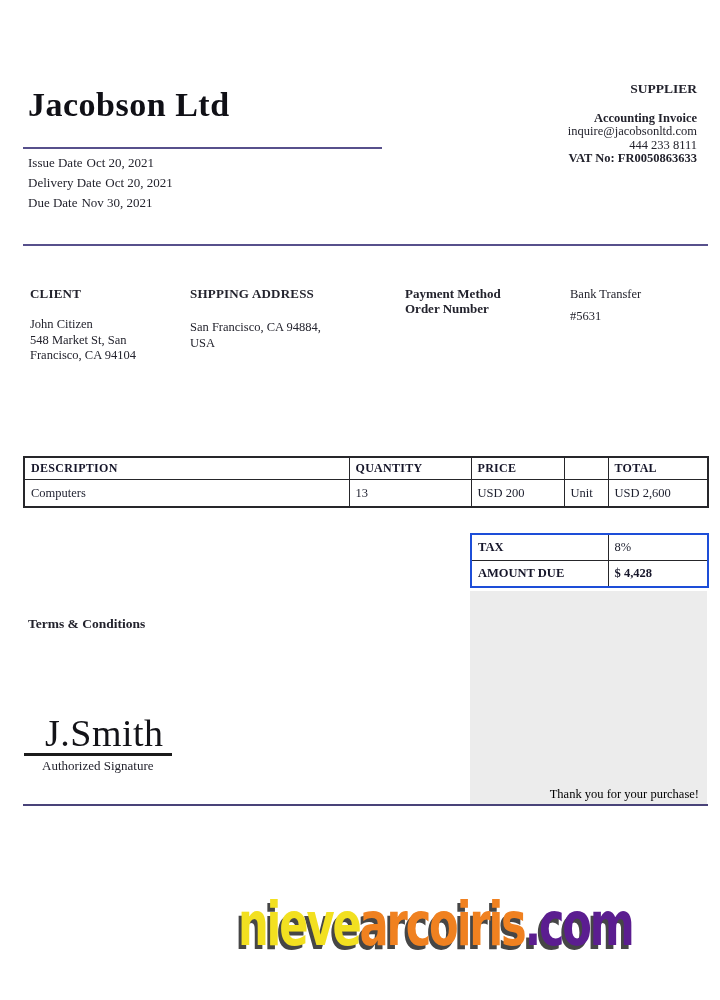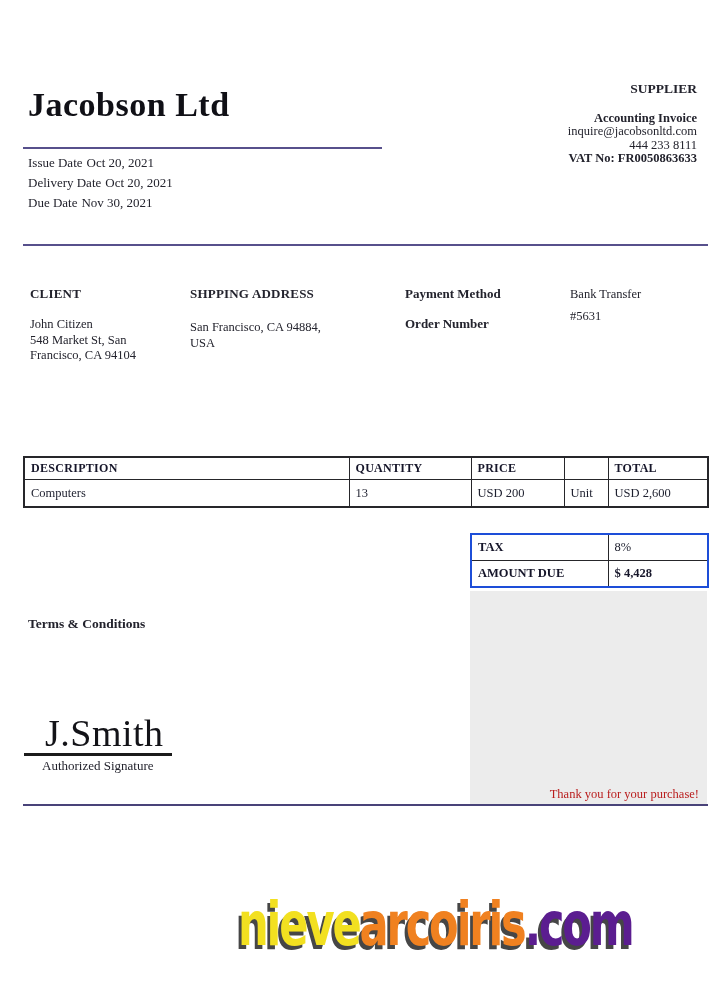--- a/index.html
+++ b/index.html
@@ -21,33 +21,33 @@
   .divider { position:absolute; left:23px; top:244px; width:685px; height:2px; background:#57508c; }
   
   .col-heading { position:absolute; top:286px; font-weight:bold; font-size:13px; letter-spacing:.2px; }
   .client-heading { left:30px; }
   .shipping-heading { left:190px; }
   .client-lines { position:absolute; left:30px; top:317px; font-size:12.5px; line-height:15.5px; }
   .shipping-lines { position:absolute; left:190px; top:320px; width:165px; font-size:12.5px; line-height:15.5px; }
   .pay-label { position:absolute; left:405px; font-weight:bold; font-size:13px; }
   .pay-value { position:absolute; left:570px; font-size:12.5px; }
   .pm-label { top:286px; } .pm-value { top:287px; }
-  .on-label { top:316px; } .on-value { top:309px; }
+  .on-label { top:301px; } .on-value { top:309px; }
   
   .items-table { position:absolute; left:23px; top:456px; width:684px; border-collapse:collapse; table-layout:fixed; border:2px solid #26262a; font-size:12.5px; color:#1d1f2e; }
   .items-table th { height:21px; text-align:left; padding:0 0 0 6px; font-size:12px; letter-spacing:.3px; border-bottom:1.5px solid #26262a; border-left:1.5px solid #26262a; color:#16162a; }
   .items-table td { height:26px; padding:0 0 0 6px; border-left:1.5px solid #26262a; vertical-align:middle; }
   .items-table th:first-child, .items-table td:first-child { border-left:none; }
   
   .tax-table { position:absolute; left:470px; top:533px; width:237px; border-collapse:collapse; table-layout:fixed; border:2px solid #1d4ed8; font-size:12.5px; color:#1d1f2e; }
   .tax-table td { height:25px; padding:0 0 0 6px; border:1.5px solid #26262a; vertical-align:middle; }
   .tax-table .b { font-weight:bold; color:#16162a; }
   
   .gray-panel { position:absolute; left:470px; top:591px; width:237px; height:214px; background:#ececec; }
-  .thanks { position:absolute; right:8px; bottom:3px; font-size:12.5px; color:#b91c1c; }
+  .thanks { position:absolute; right:8px; bottom:3px; font-size:12.5px; color:#000000; }
   
   .terms-heading { position:absolute; left:28px; top:616px; font-weight:bold; font-size:13.5px; }
   .terms-list { position:absolute; left:30px; top:635px; font-size:13px; line-height:18.5px; }
   .terms-list .bullet { display:inline-block; width:16px; }
   
   .signature-name { position:absolute; left:45px; top:711px; font-size:38px; letter-spacing:.5px; color:#131318; }
   .signature-rule { position:absolute; left:24px; top:753px; width:148px; height:2.5px; background:#1b1b1b; }
   .signature-label { position:absolute; left:42px; top:758px; font-size:13px; }
   .bottom-rule { position:absolute; left:23px; top:804px; width:685px; height:2px; background:#494379; }
   

